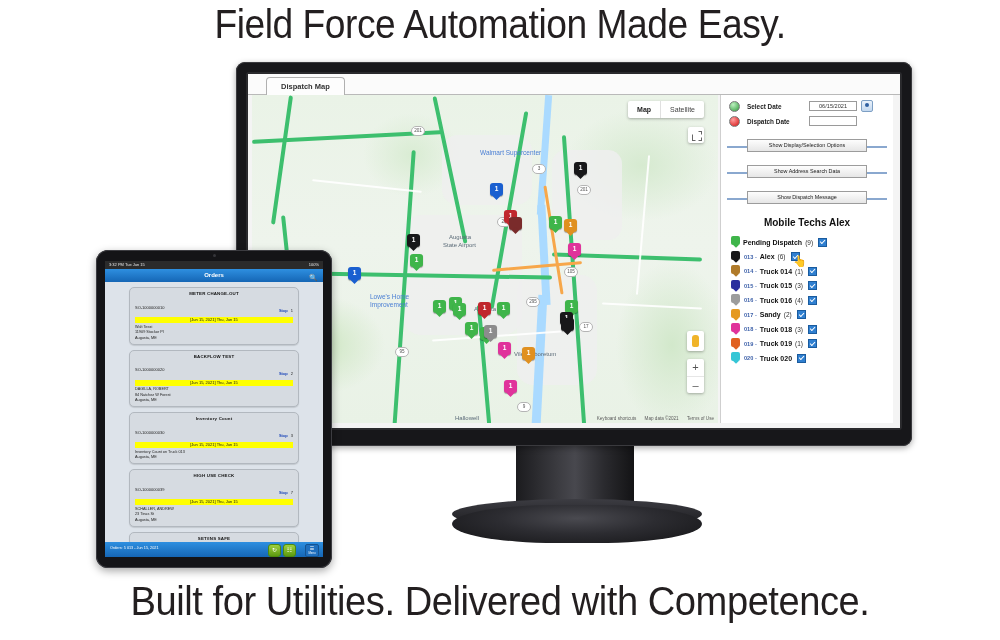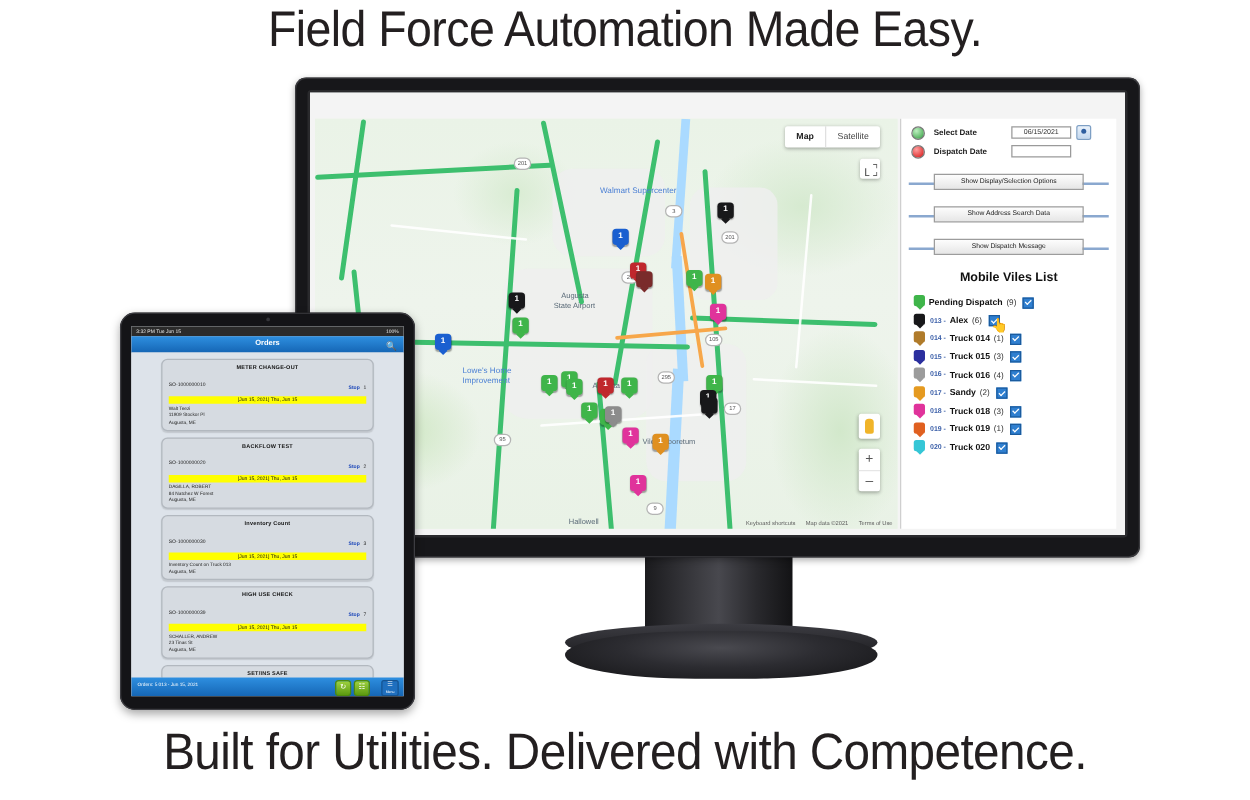--- a/index.html
+++ b/index.html
@@ -155,20 +155,23 @@
 <div id="monitor-stand-neck"></div>
 <div id="monitor-stand-base2"></div>
 <div id="monitor-stand-base"></div>
 
 <div id="monitor">
   <div id="monitor-bezel"></div>
   <div id="monitor-screen">
 
     <div id="app">
 
+      <div id="tabstrip">
+        <div id="tab-dispatch-map">Dispatch Map</div>
+      </div>
 
       <div id="map">
         <div class="mapbg"></div>
 
         <div class="urban" style="left:150px;top:120px;width:120px;height:120px;border-radius:20px;"></div>
         <div class="urban" style="left:190px;top:40px;width:90px;height:70px;border-radius:16px;"></div>
         <div class="urban" style="left:265px;top:180px;width:80px;height:110px;border-radius:16px;"></div>
         <div class="urban" style="left:300px;top:55px;width:70px;height:90px;border-radius:14px;"></div>
 
         <div class="river" style="left:289px;top:0px;width:7px;height:120px;transform:rotate(4deg);"></div>
@@ -384,21 +387,21 @@
         </div>
         <div class="actionrow" style="top:70px;">
           <div class="rule"></div>
           <div class="actionbtn">Show Address Search Data</div>
         </div>
         <div class="actionrow" style="top:96px;">
           <div class="rule"></div>
           <div class="actionbtn">Show Dispatch Message</div>
         </div>
 
-        <div id="techs-title">Mobile Viles List</div>
+        <div id="techs-title">Mobile Techs Alex</div>
         <div id="techs">
             <div class="techrow" style="position: relative;">
               <div class="techpin">
                 <div class="b" style="background: rgb(63, 181, 74);"></div>
                 <div class="t" style="background: rgb(63, 181, 74);"></div>
               </div>
               <span class="techname">Pending Dispatch</span>
               <span class="techcount">(9)</span>
               <span class="cbox"></span>
             </div>

